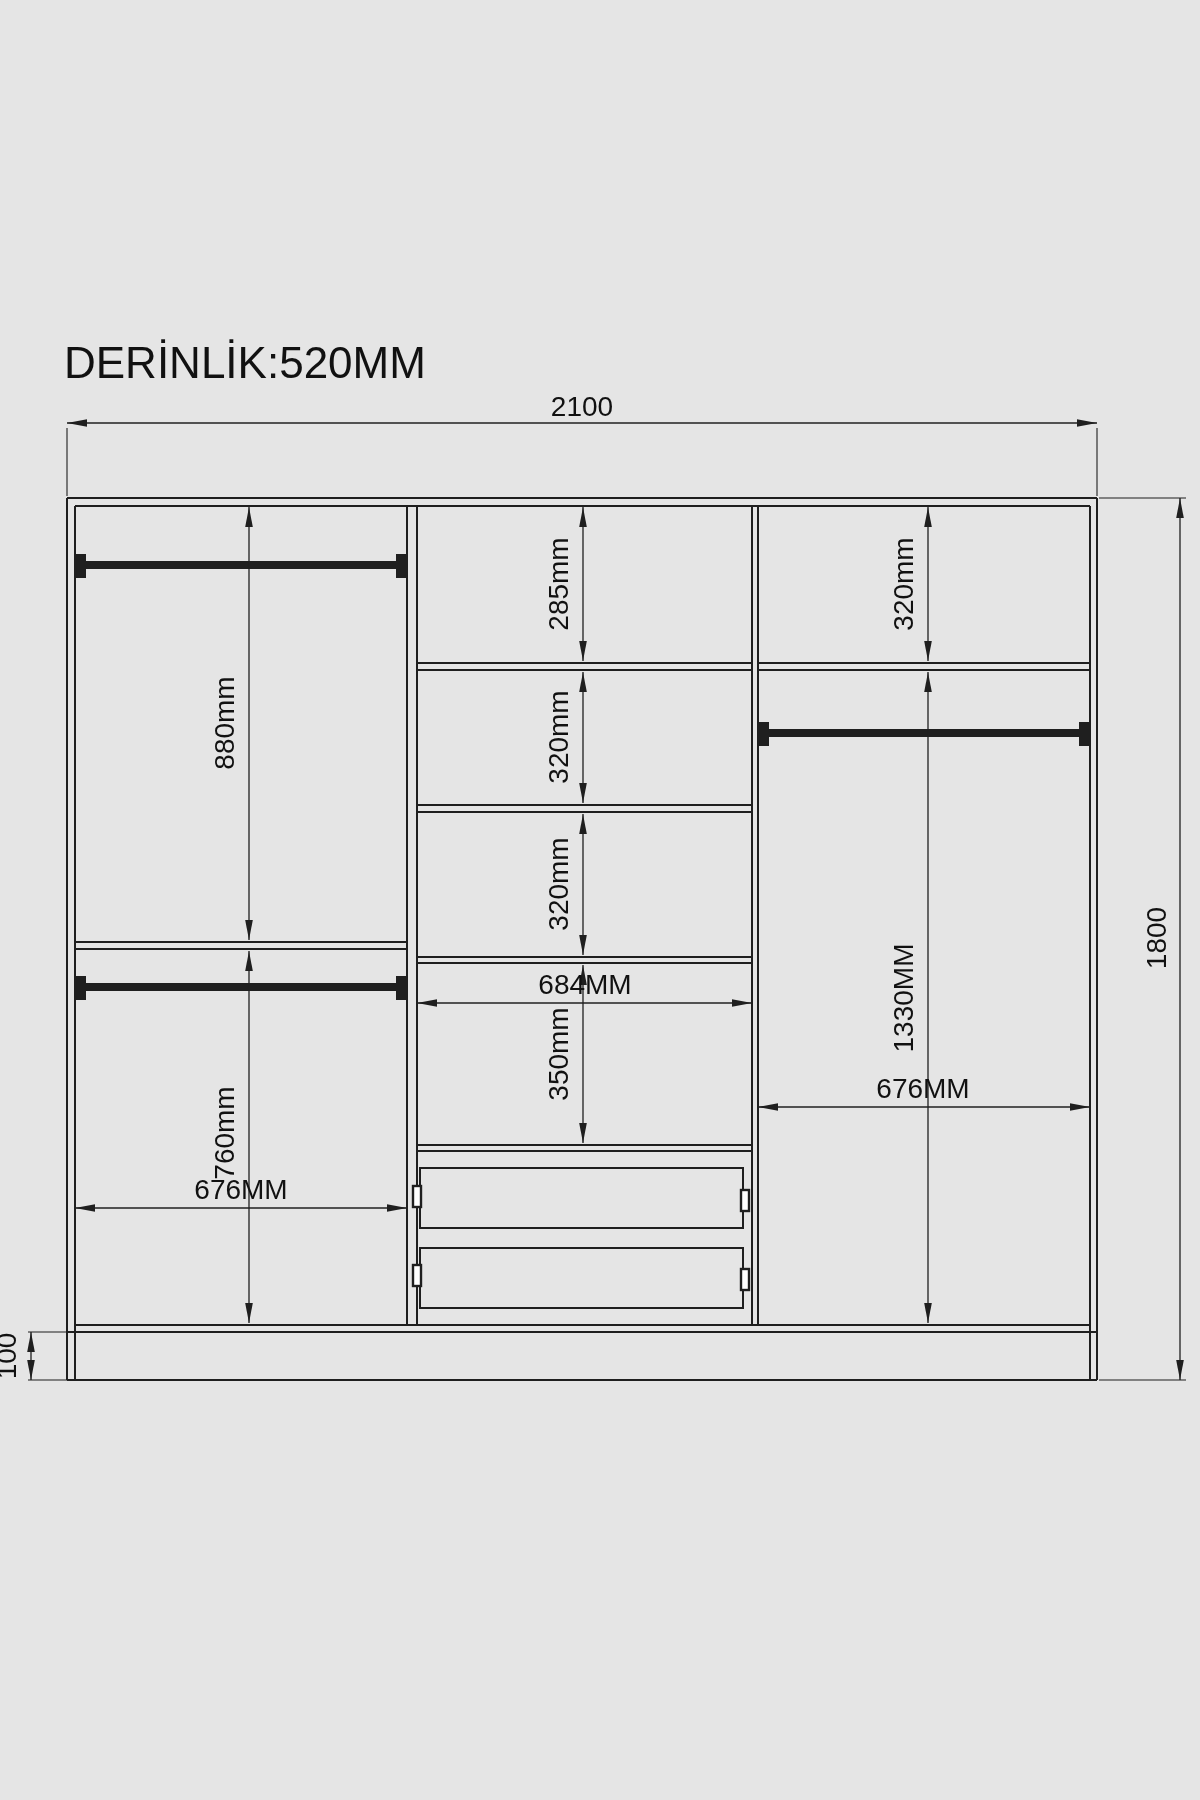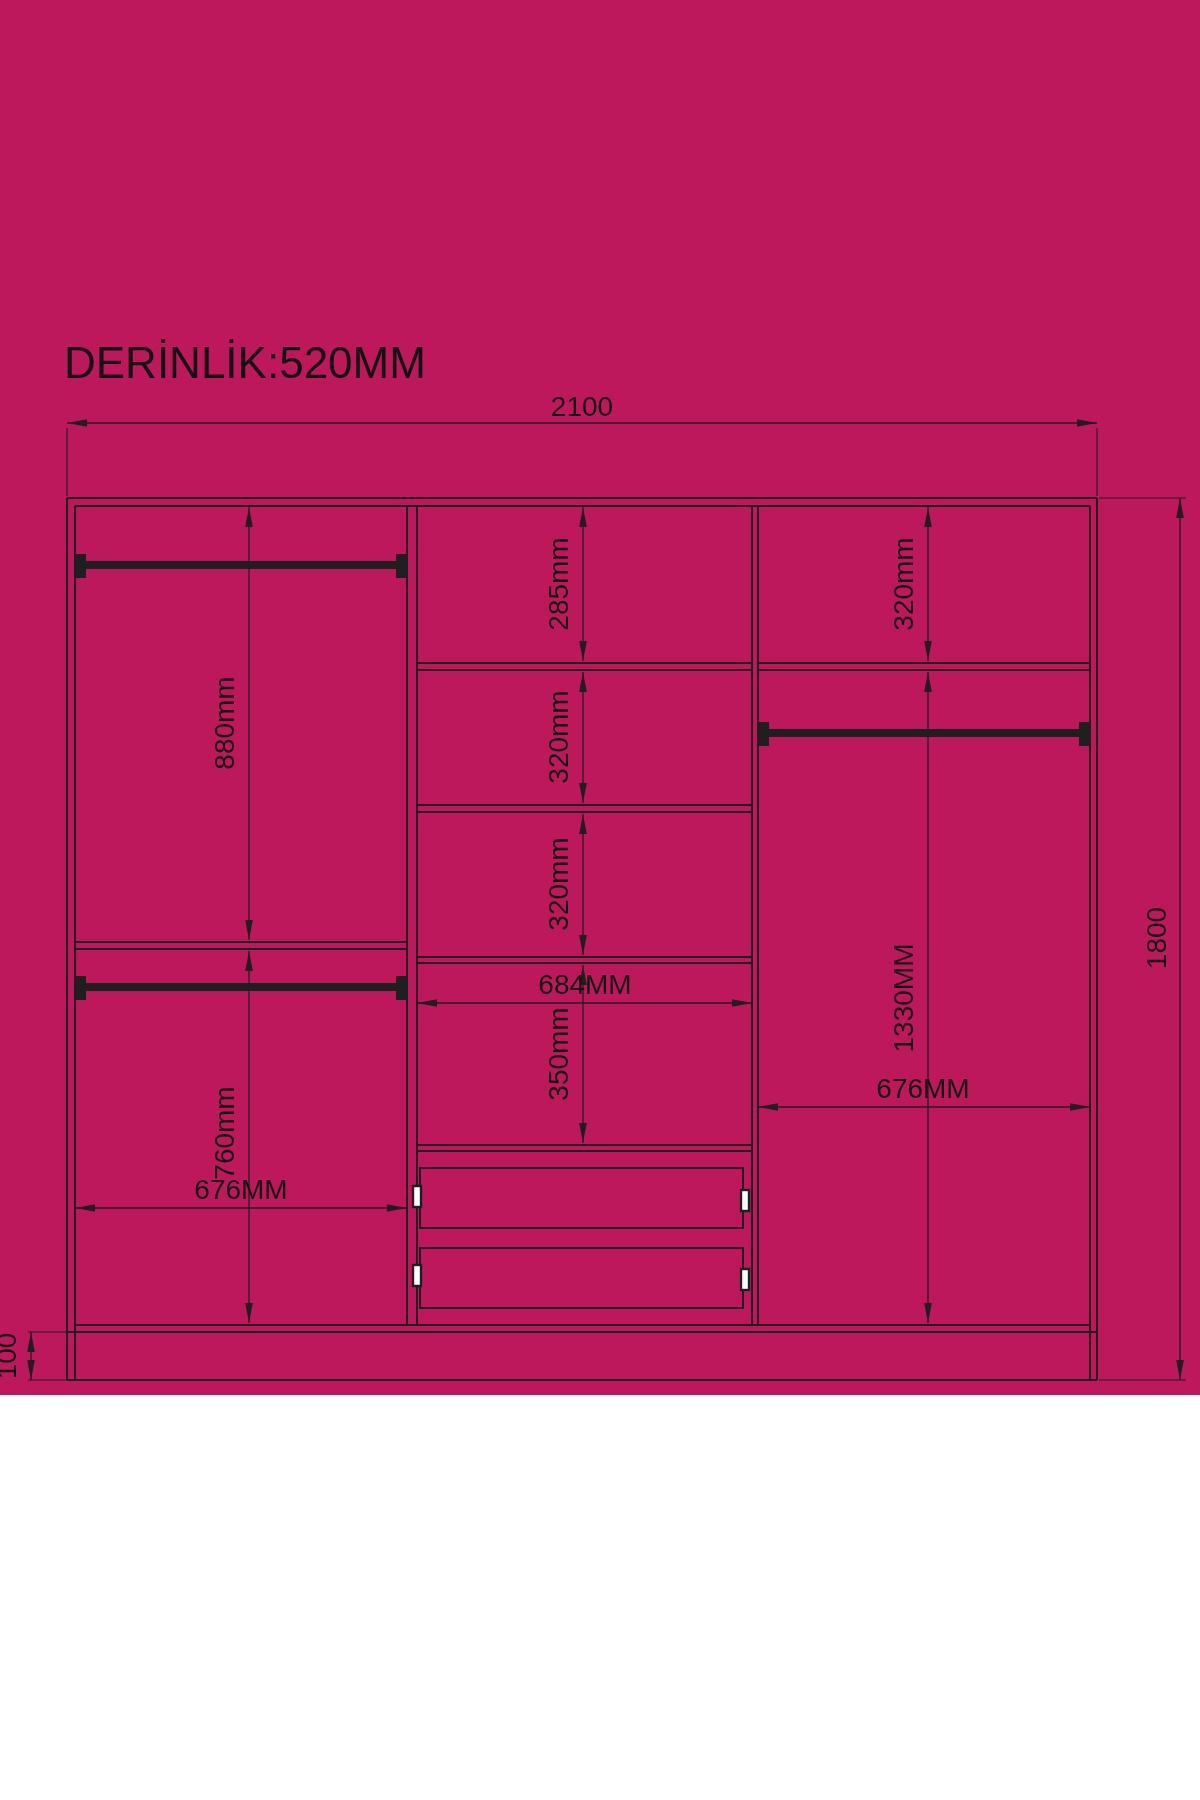--- a/index.html
+++ b/index.html
@@ -1,17 +1,17 @@
 <!DOCTYPE html>
 <html><head>
 <meta charset="utf-8">
 <style>
   html,body{margin:0;padding:0;background:#ffffff;}
   body{width:1200px;height:1800px;font-family:"Liberation Sans",sans-serif;}
-  .stage{position:relative;width:1200px;height:1395px;background:#be185d;overflow:hidden;}
+  .stage{position:relative;width:1200px;height:1800px;background:#e5e5e5;overflow:hidden;}
   svg{position:absolute;left:0;top:0;}
   .struct{stroke:#1f1f1f;stroke-width:2;fill:none;}
   .thick{fill:#1f1f1f;stroke:none;}
   .dim{stroke:#1f1f1f;stroke-width:1.3;fill:none;}
   .ext{stroke:#1f1f1f;stroke-width:1.1;fill:none;}
   .dimtxt{font-family:"Liberation Sans",sans-serif;font-size:28px;fill:#111;}
   .titletxt{font-family:"Liberation Sans",sans-serif;font-size:44px;fill:#111;}
   .handle{stroke:#1f1f1f;stroke-width:2.4;fill:#ffffff;}
 </style>
 </head>

